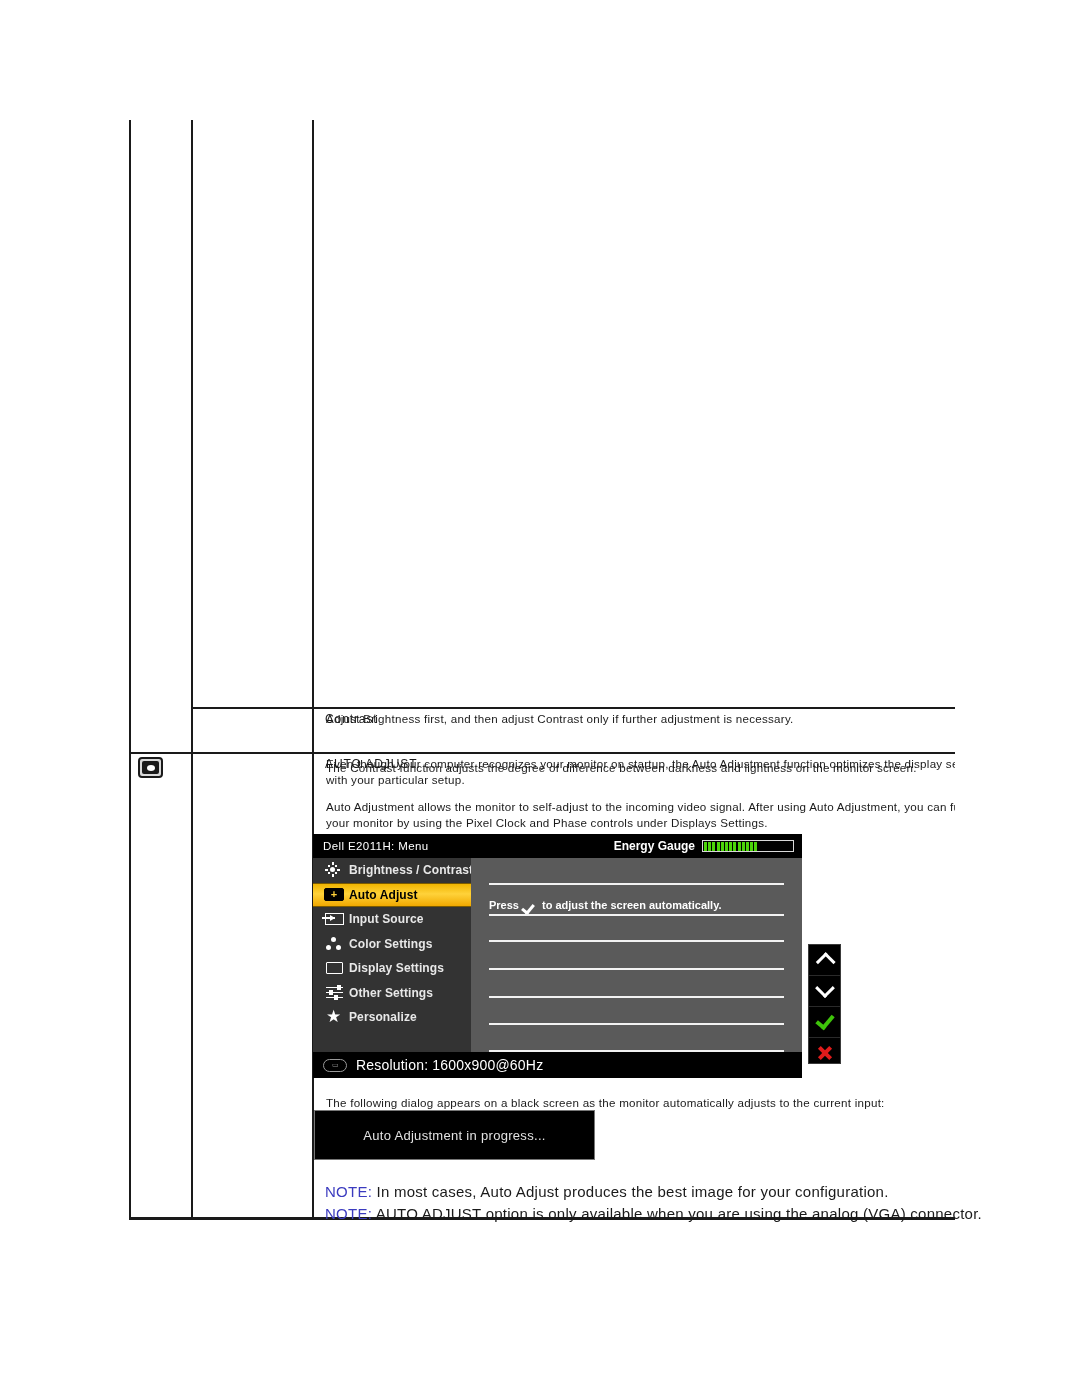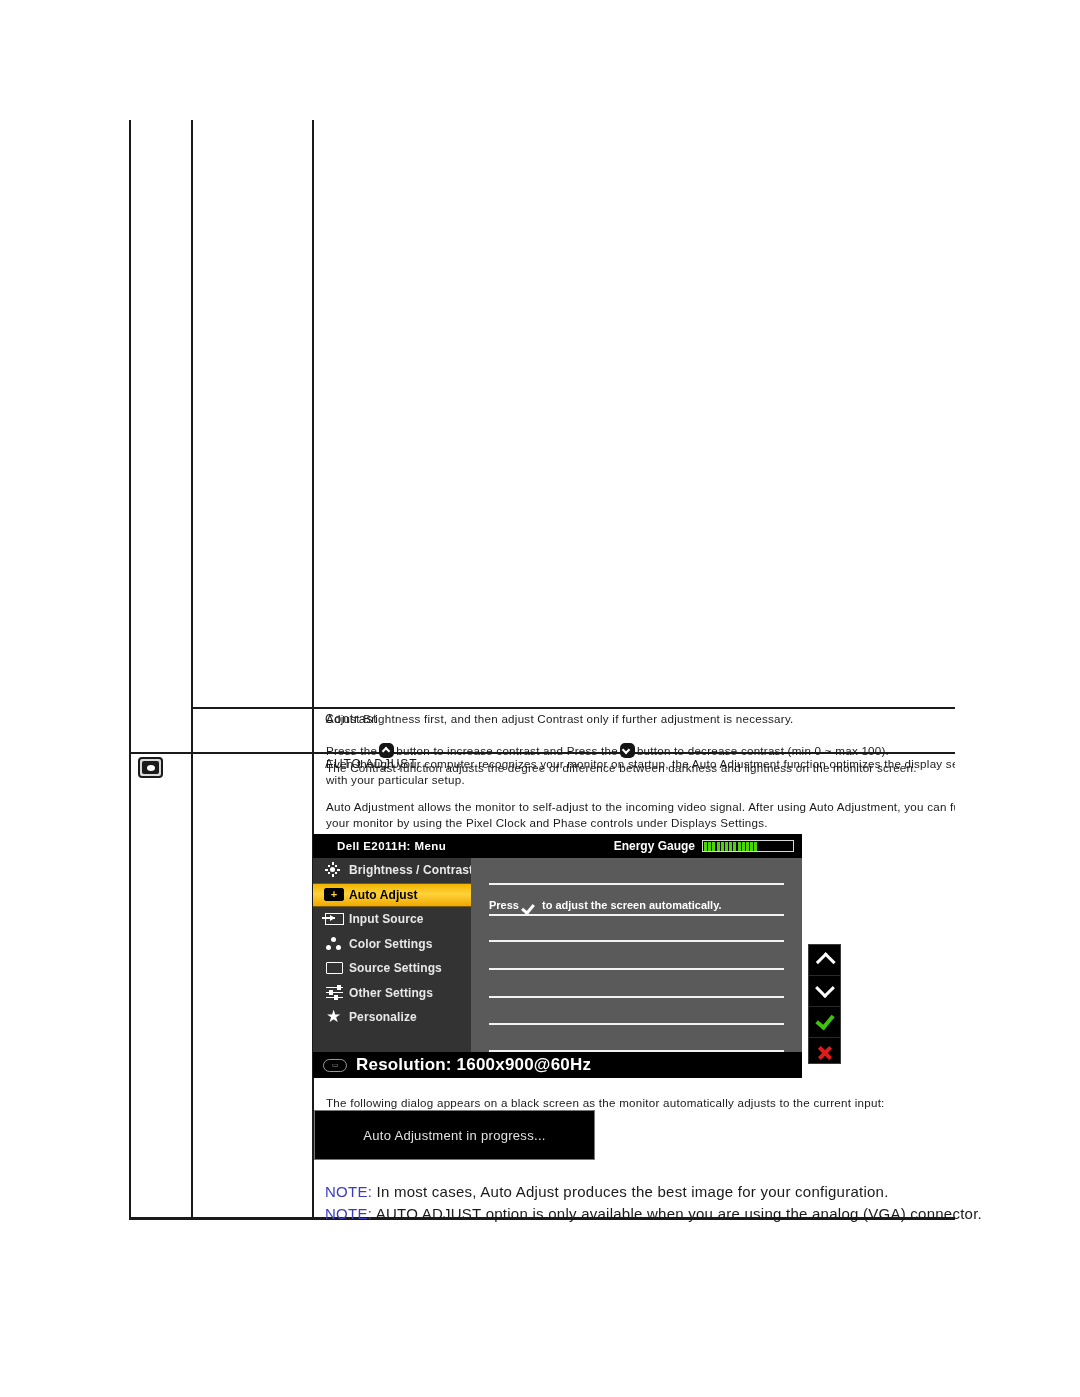--- a/index.html
+++ b/index.html
@@ -158,22 +158,22 @@
     left: 0; top: 0;
     width: 100%;
     height: 24px;
     background: #000;
     display: flex;
     align-items: center;
   }
   #osd-title {
     color: #fff;
     font-size: 11.5px;
-    font-weight: bold;
-    margin-left: 24px;
+    font-weight: normal;
+    margin-left: 10px;
     letter-spacing: 0.4px;
   }
   #energy-wrap {
     position: absolute;
     right: 8px;
     display: flex;
     align-items: center;
   }
   #energy-label {
     color: #fff;
@@ -302,22 +302,22 @@
     border-radius: 7px;
     box-sizing: border-box;
     display: flex; align-items: center; justify-content: center;
     color: #9a9a9a;
     font-size: 7px;
     letter-spacing: -0.5px;
     overflow: hidden;
   }
   #res-text {
     color: #fff;
-    font-size: 17px;
-    font-weight: bold;
+    font-size: 14px;
+    font-weight: normal;
     margin-left: 9px;
     letter-spacing: 0.2px;
   }
 
   
   #osd-buttons {
     position: absolute;
     left: 808px;
     top: 944px;
     width: 33px;
@@ -403,23 +403,20 @@
     </div>
   </div>
 
   <div class="cell-label" id="contrast-label">Contrast</div>
   <div class="cell-label" id="autoadjust-label">AUTO ADJUST</div>
 
   <div id="text-clip">
 
     <div class="tx body-text" style="top:591px;">Adjust Brightness first, and then adjust Contrast only if further adjustment is necessary.</div>
 
-    <div class="tx body-text" style="top:623px;">
-      <span>Press the</span><span class="keybtn up"></span><span>button to increase contrast and Press the</span><span class="keybtn down"></span><span>button to decrease contrast (min 0 ~ max 100).</span>
-    </div>
 
     <div class="tx body-text" style="top:640px;">The Contrast function adjusts the degree of difference between darkness and lightness on the monitor screen.</div>
 
     <div class="tx body-text" style="top:636px;">Even though your computer recognizes your monitor on startup, the Auto Adjustment function optimizes the display settings</div>
     <div class="tx body-text" style="top:652px;">with your particular setup.</div>
 
     <div class="tx body-text" style="top:679px;">Auto Adjustment allows the monitor to self-adjust to the incoming video signal. After using Auto Adjustment, you can further t</div>
     <div class="tx body-text" style="top:975px;">The following dialog appears on a black screen as the monitor automatically adjusts to the current input:</div>
 
     <div class="tx body-text" style="top:695px;">your monitor by using the Pixel Clock and Phase controls under Displays Settings.</div>
@@ -494,21 +491,21 @@
             <i style="left:0px;top:8px"></i>
             <i style="left:10px;top:8px"></i>
           </div>
         </div>
         <div class="lbl">Color Settings</div>
       </div>
       <div class="osd-item">
         <div class="ico">
           <div class="g-disp"></div>
         </div>
-        <div class="lbl">Source Settings</div>
+        <div class="lbl">Display Settings</div>
       </div>
       <div class="osd-item">
         <div class="ico">
           <div class="g-other">
             <div class="bar" style="top:1px"></div>
             <div class="knob" style="left:11px;top:-0.5px"></div>
             <div class="bar" style="top:6px"></div>
             <div class="knob" style="left:3px;top:4.5px"></div>
             <div class="bar" style="top:11px"></div>
             <div class="knob" style="left:8px;top:9.5px"></div>

